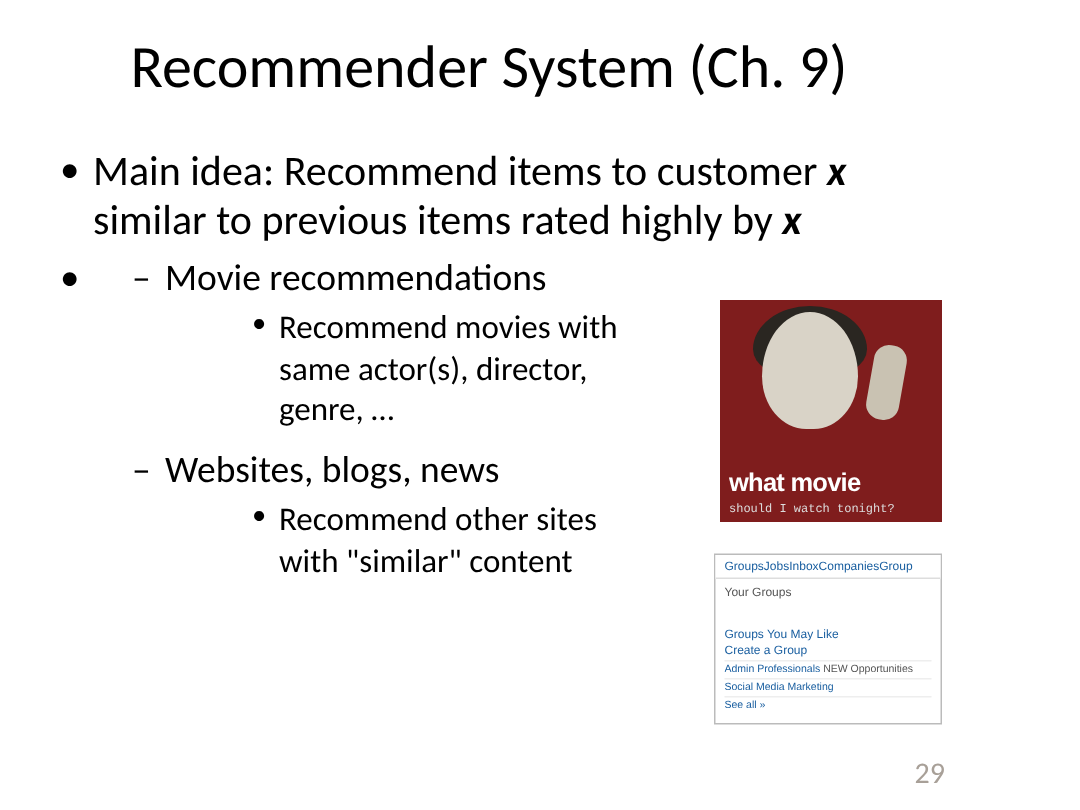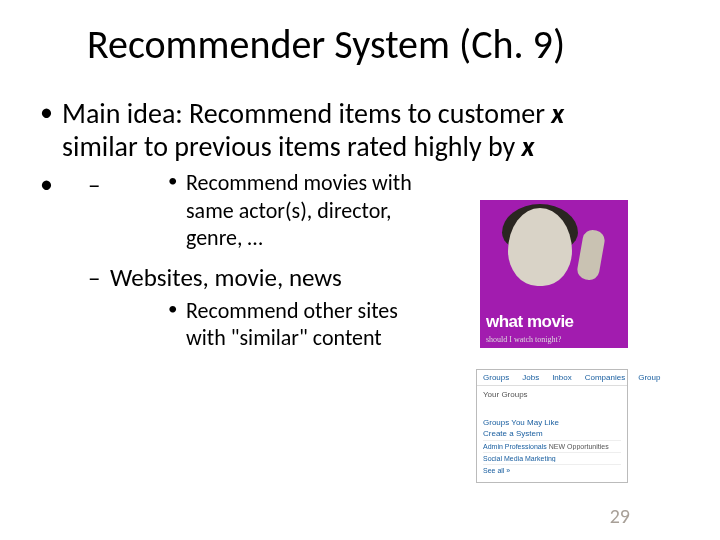--- a/index.html
+++ b/index.html
@@ -17,54 +17,55 @@
   ul.l1>li{position:relative;padding-left:26px;font-size:28px;line-height:1.18;margin:0 0 2px 0}
   ul.l1>li::before{content:"•";position:absolute;left:4px;top:0;font-size:26px;color:#000}
   .x{font-style:italic;font-weight:700}
   ul.l2{list-style:none;margin:6px 0 4px 0;padding:0}
   ul.l2>li{position:relative;padding-left:48px;font-size:25px;line-height:1.25;margin:0 0 6px 0}
   ul.l2>li::before{content:"–";position:absolute;left:26px;top:0;font-size:25px;color:#000}
   ul.l3{list-style:none;margin:4px 0 10px 0;padding:0}
   ul.l3>li{position:relative;padding-left:76px;padding-right:200px;font-size:22px;line-height:1.25;margin:0 0 4px 0}
   ul.l3>li::before{content:"•";position:absolute;left:58px;top:0;font-size:19px;color:#000}
   
-  .fig1{position:absolute;right:24px;top:200px;width:148px;height:148px;background:#a21caf;box-sizing:border-box}
+  .fig1{position:absolute;right:24px;top:200px;width:148px;height:148px;background:#7f1d1d;box-sizing:border-box}
   .face{position:absolute;left:28px;top:8px;width:64px;height:78px;background:#d9d3c7;border-radius:50% 50% 46% 46%/55% 55% 45% 45%}
   .hair{position:absolute;left:22px;top:4px;width:76px;height:48px;background:#2a2621;border-radius:50% 50% 40% 40%/60% 60% 40% 40%}
   .arm{position:absolute;left:100px;top:30px;width:22px;height:50px;background:#c9c2b2;border-radius:10px;transform:rotate(10deg)}
   .caption1{position:absolute;left:6px;bottom:16px;color:#fff;font-weight:700;font-size:17px;font-family:Arial,sans-serif;letter-spacing:-0.5px}
-  .caption2{position:absolute;left:6px;bottom:4px;color:#ddd;font-size:8px;font-family:Liberation Serif, serif}
+  .caption2{position:absolute;left:6px;bottom:4px;color:#ddd;font-size:8px;font-family:Liberation Mono, monospace}
   .fig2{position:absolute;right:24px;top:369px;width:152px;border:1px solid #bbb;background:#fff;box-sizing:border-box;font-family:Arial,sans-serif}
-  .tabs{display:flex;gap:13px;padding:3px 6px;font-size:8px;color:#1a5fa0;border-bottom:1px solid #ddd;background:#fff}
+  .tabs{display:flex;gap:0;padding:3px 6px;font-size:8px;color:#1a5fa0;border-bottom:1px solid #ddd;background:#fff}
   .panel{padding:4px 6px 6px 6px}
   .panelTitle{font-size:8px;color:#555;margin-bottom:19px}
   .panelSub{font-size:8px;color:#1a5fa0;margin:2px 0;white-space:nowrap;overflow:hidden;text-overflow:ellipsis}
   .row{font-size:7px;color:#555;margin:2px 0;border-top:1px solid #eee;padding-top:2px;white-space:nowrap;overflow:hidden;text-overflow:ellipsis}
   .row b{color:#1a5fa0;font-weight:400}
   .pagenum{position:absolute;right:22px;bottom:12px;font-size:20px;color:#a8a098}
 </style>
 </head>
 <body>
 
 <div class="slide">
   <h1>Recommender System (Ch. 9)</h1>
 
   <ul class="l1">
     <li>
       <span>Main idea: Recommend items to customer </span><span class="x">x</span><span> similar to previous items rated highly by </span><span class="x">x</span>
     </li>
     <li>
       <ul class="l2">
         <li>
+          <span>Movie recommendations</span>
           <ul class="l3">
             <li>Recommend movies with same actor(s), director, genre, …</li>
           </ul>
         </li>
         <li>
-          <span>Websites, movie, news</span>
+          <span>Websites, blogs, news</span>
           <ul class="l3">
             <li>Recommend other sites with "similar" content</li>
           </ul>
         </li>
       </ul>
     </li>
   </ul>
 
   <div class="fig1">
     <div class="arm"></div>
@@ -78,21 +79,21 @@
     <div class="tabs">
       <span>Groups</span>
       <span>Jobs</span>
       <span>Inbox</span>
       <span>Companies</span>
       <span>Group</span>
     </div>
     <div class="panel">
       <div class="panelTitle">Your Groups</div>
       <div class="panelSub">Groups You May Like</div>
-      <div class="panelSub">Create a System</div>
+      <div class="panelSub">Create a Group</div>
       <div class="row">
         <b>Admin Professionals</b>
         <span>NEW Opportunities</span>
       </div>
       <div class="row">
         <b>Social Media Marketing</b>
       </div>
       <div class="row">
         <b>See all »</b>
       </div>

